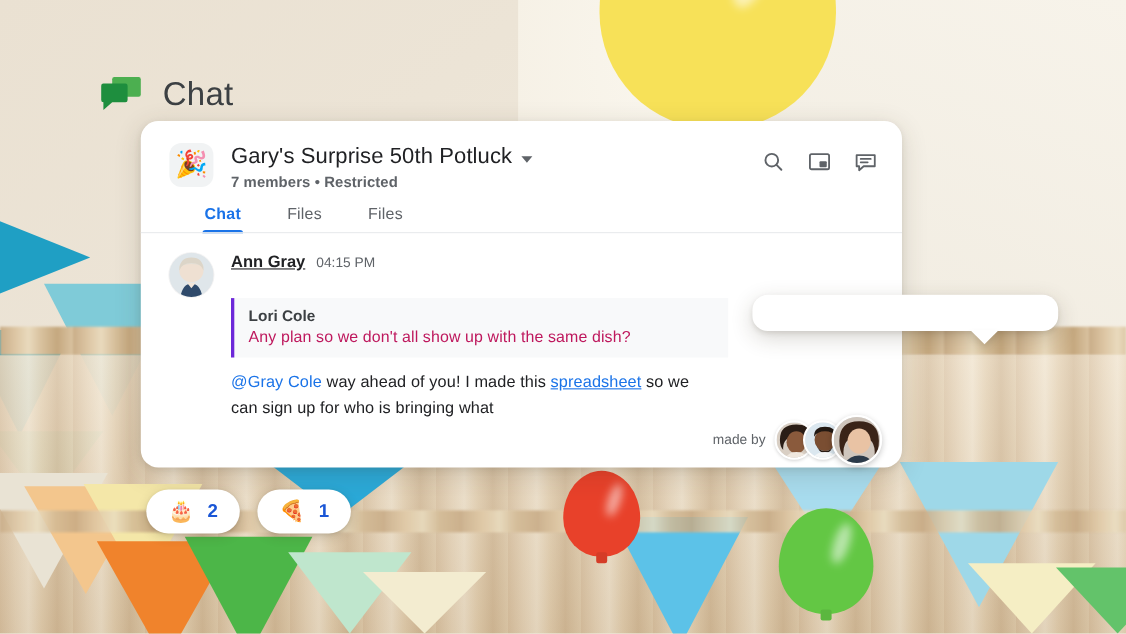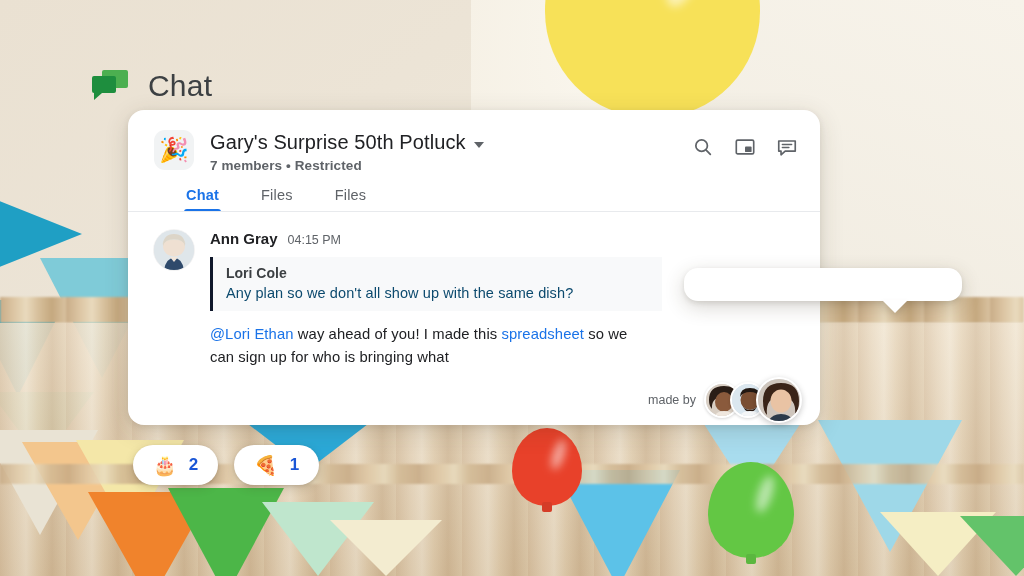--- a/index.html
+++ b/index.html
@@ -167,40 +167,40 @@
   
   .message { padding: 18px 26px 0 26px; display: flex; }
   .msg-avatar {
     width: 40px; height: 40px; border-radius: 50%;
     flex: none; overflow: hidden;
     background: #dfe3e8;
     box-shadow: 0 0 0 1px rgba(0,0,0,.05);
   }
   .msg-body { margin-left: 16px; flex: 1; min-width: 0; }
   .msg-head { display: flex; align-items: baseline; gap: 10px; }
-  .msg-author { font-size: 15px; font-weight: bold; color: #202124; }
+  .msg-author { font-size: 15px; font-weight: bold; color: #202124; text-decoration: underline; }
   .msg-time { font-size: 12.5px; color: #5f6368; }
 
   .quote {
-    margin-top: 10px;
+    margin-top: 24px;
     background: #f8f9fa;
-    border-left: 3px solid #0f172a;
+    border-left: 3px solid #6d28d9;
     padding: 8px 14px 10px 13px;
     max-width: 452px;
   }
   .quote-author { font-size: 14px; font-weight: bold; color: #3c4043; }
-  .quote-text { font-size: 14.5px; color: #0c4a6e; margin-top: 4px; letter-spacing: .1px; }
+  .quote-text { font-size: 14.5px; color: #be185d; margin-top: 4px; letter-spacing: .1px; }
 
   .msg-text {
     margin-top: 12px;
     font-size: 14.8px; color: #202124; line-height: 1.55;
     max-width: 440px; letter-spacing: .1px;
   }
   .mention { color: #1a73e8; cursor: pointer; }
-  .link { color: #1a73e8; cursor: pointer; }
+  .link { color: #1a73e8; text-decoration: underline; cursor: pointer; }
 
   
   .readby {
     position: absolute;
     right: 18px; bottom: 2px;
     display: flex; align-items: center;
   }
   .readby-label { font-size: 12.5px; color: #5f6368; margin-right: 8px; }
   .readby-avatars { display: flex; align-items: center; }
   .ravatar {
@@ -372,21 +372,21 @@
       <div class="msg-head">
         <span class="msg-author">Ann Gray</span>
         <span class="msg-time">04:15 PM</span>
       </div>
 
       <div class="quote">
         <div class="quote-author">Lori Cole</div>
         <div class="quote-text">Any plan so we don't all show up with the same dish?</div>
       </div>
 
-      <div class="msg-text"><span class="mention">@Lori Ethan</span><span> way ahead of you! I made this </span><span class="link">spreadsheet</span><span> so we can sign up for who is bringing what</span></div>
+      <div class="msg-text"><span class="mention">@Gray Cole</span><span> way ahead of you! I made this </span><span class="link">spreadsheet</span><span> so we can sign up for who is bringing what</span></div>
     </div>
   </div>
 
   <div class="readby">
     <span class="readby-label">made by</span>
     <div class="readby-avatars">
       <span class="ravatar">
         <svg viewBox="0 0 36 36" width="36" height="36" aria-hidden="true">
           <rect width="36" height="36" fill="#d9cfc4"></rect>
           <path d="M3 16 q0 -14 15 -14 q15 0 15 14 q0 6 -3 9 q1 -12 -12 -12 q-13 0 -12 12 q-3 -3 -3 -9 z" fill="#2a1d16"></path>

